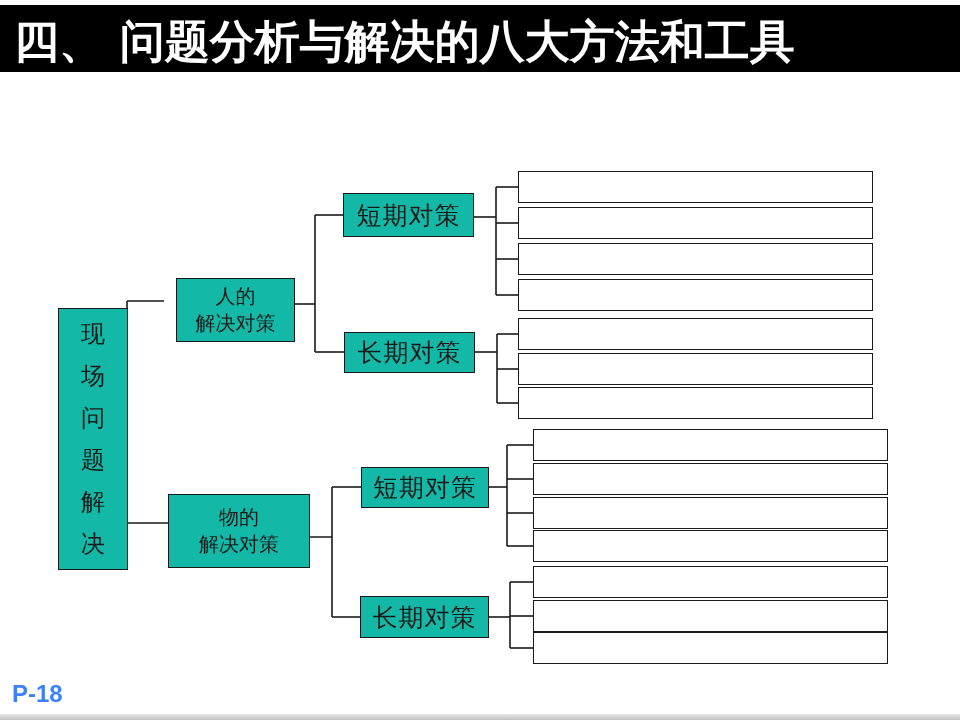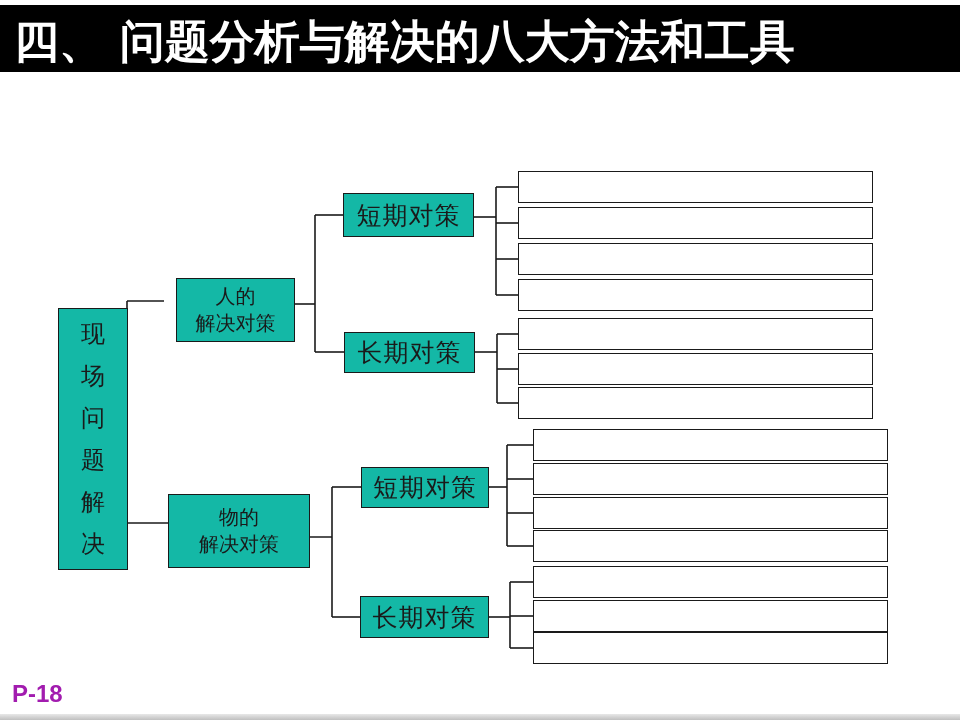--- a/index.html
+++ b/index.html
@@ -49,21 +49,21 @@
     border: 1.6px solid #1a1a1a; background: #ffffff;
     width: 355px; height: 32px;
   }
   .leaf.t { left: 518px; }
   .leaf.b { left: 533px; }
 
   .connectors { position: absolute; left: 0; top: 0; pointer-events: none; }
 
   .page-number {
     position: absolute; left: 12px; top: 680px;
-    font-size: 24px; font-weight: bold; color: #a21caf;
+    font-size: 24px; font-weight: bold; color: #3b82f6;
     font-family: "Liberation Sans", sans-serif;
   }
   .bottom-edge {
     position: absolute; left: 0; top: 714px; width: 960px; height: 6px;
     background: linear-gradient(#e8e8e8, #bfbfbf);
   }
 </style>
 </head>
 <body>
 

